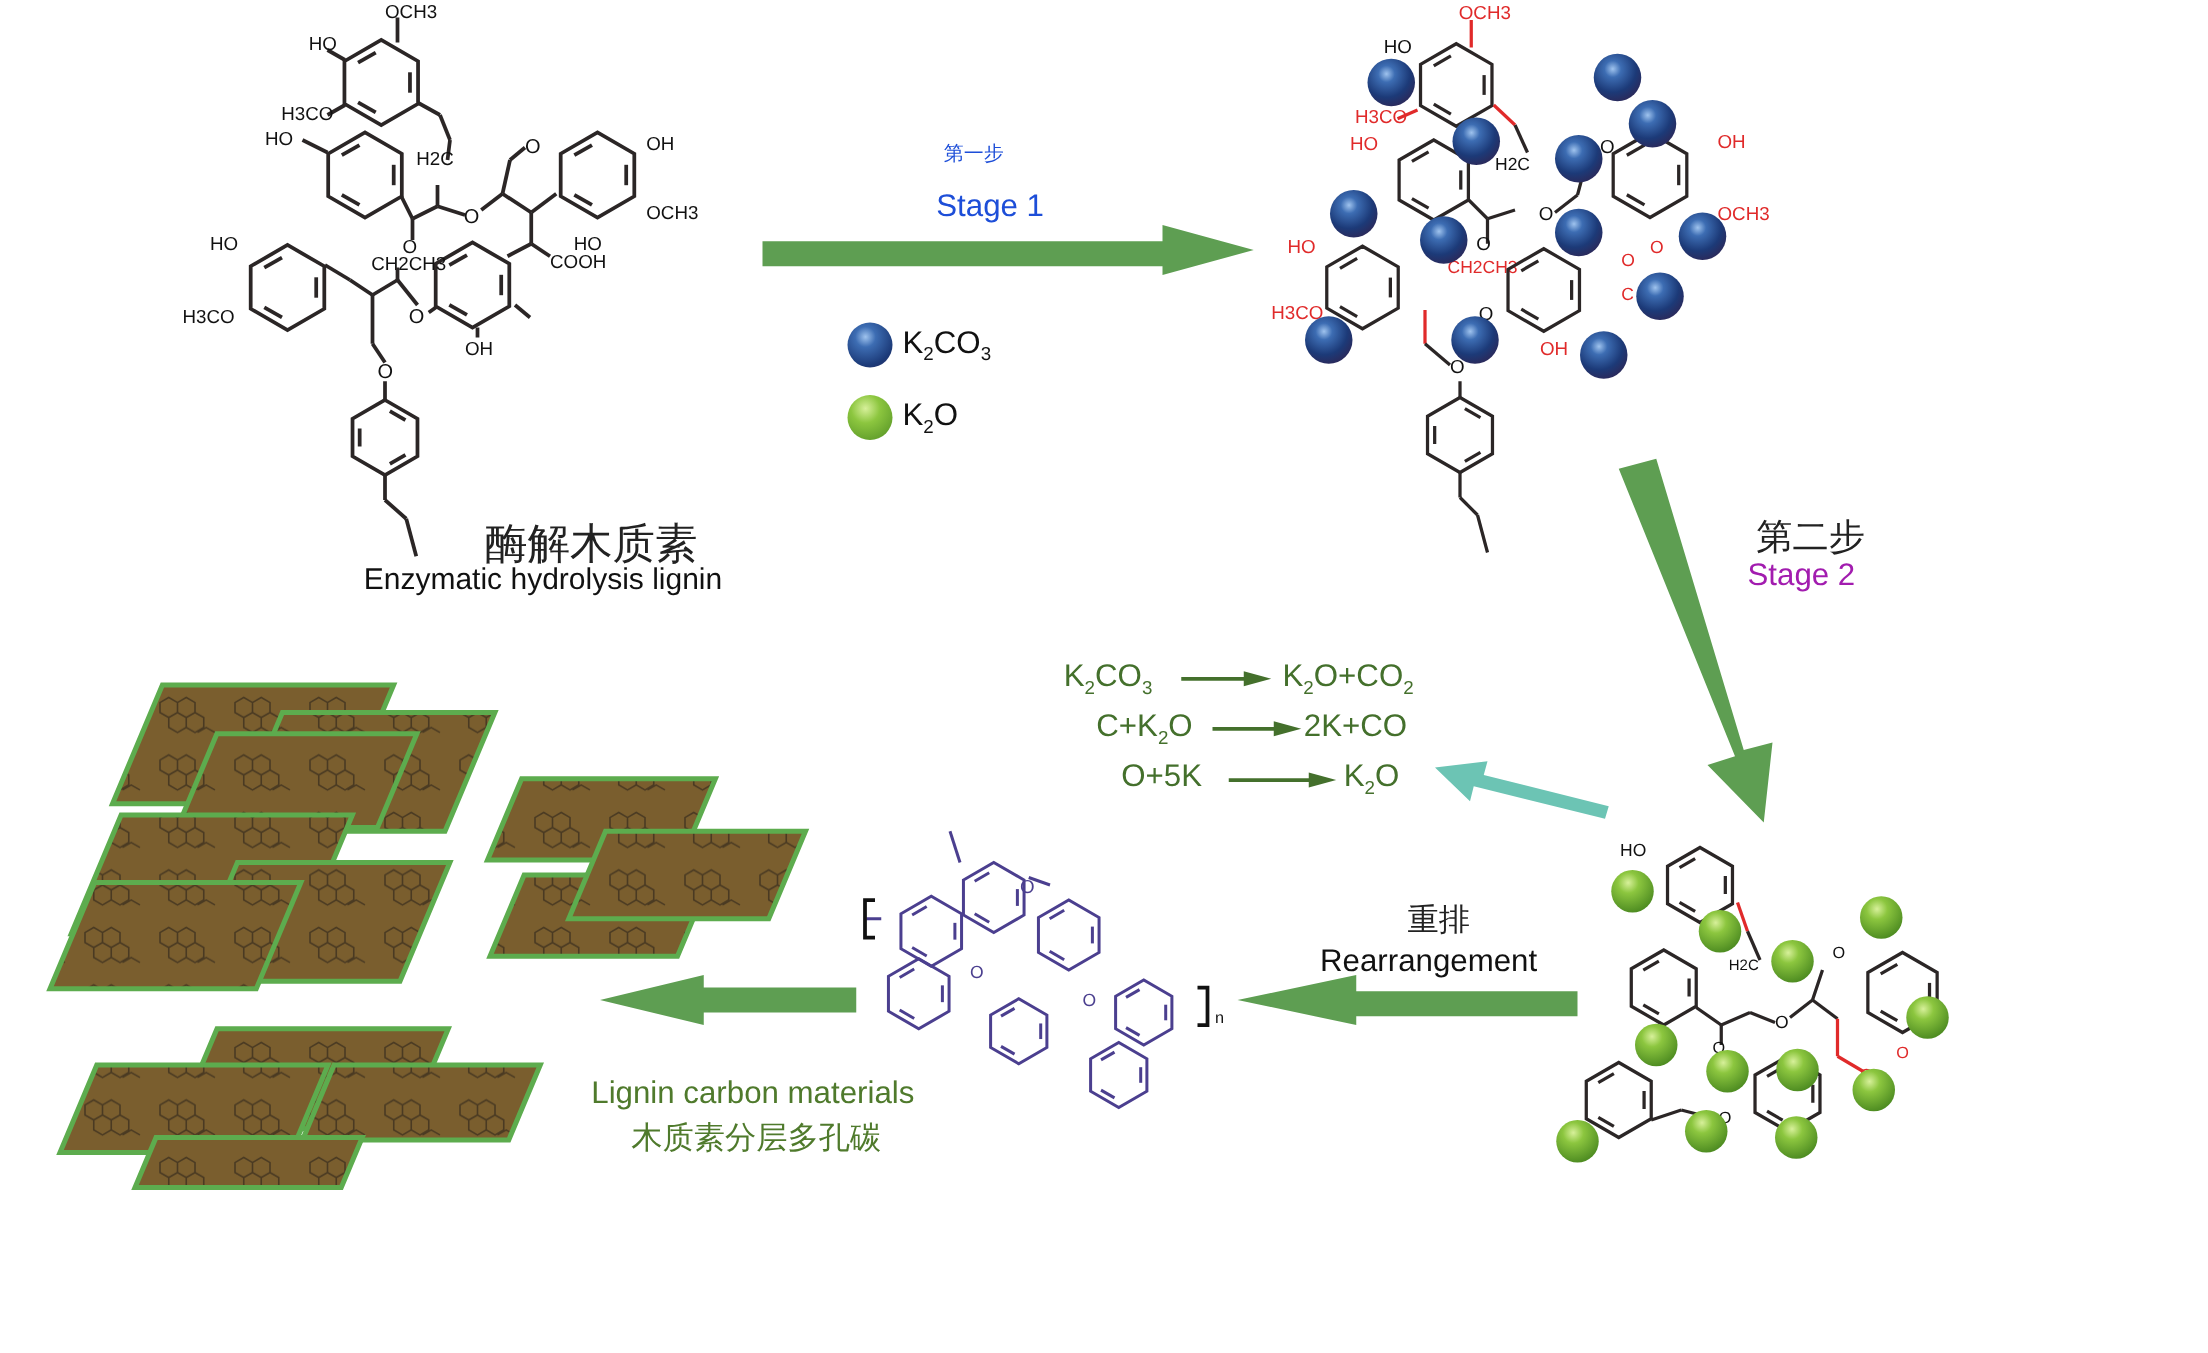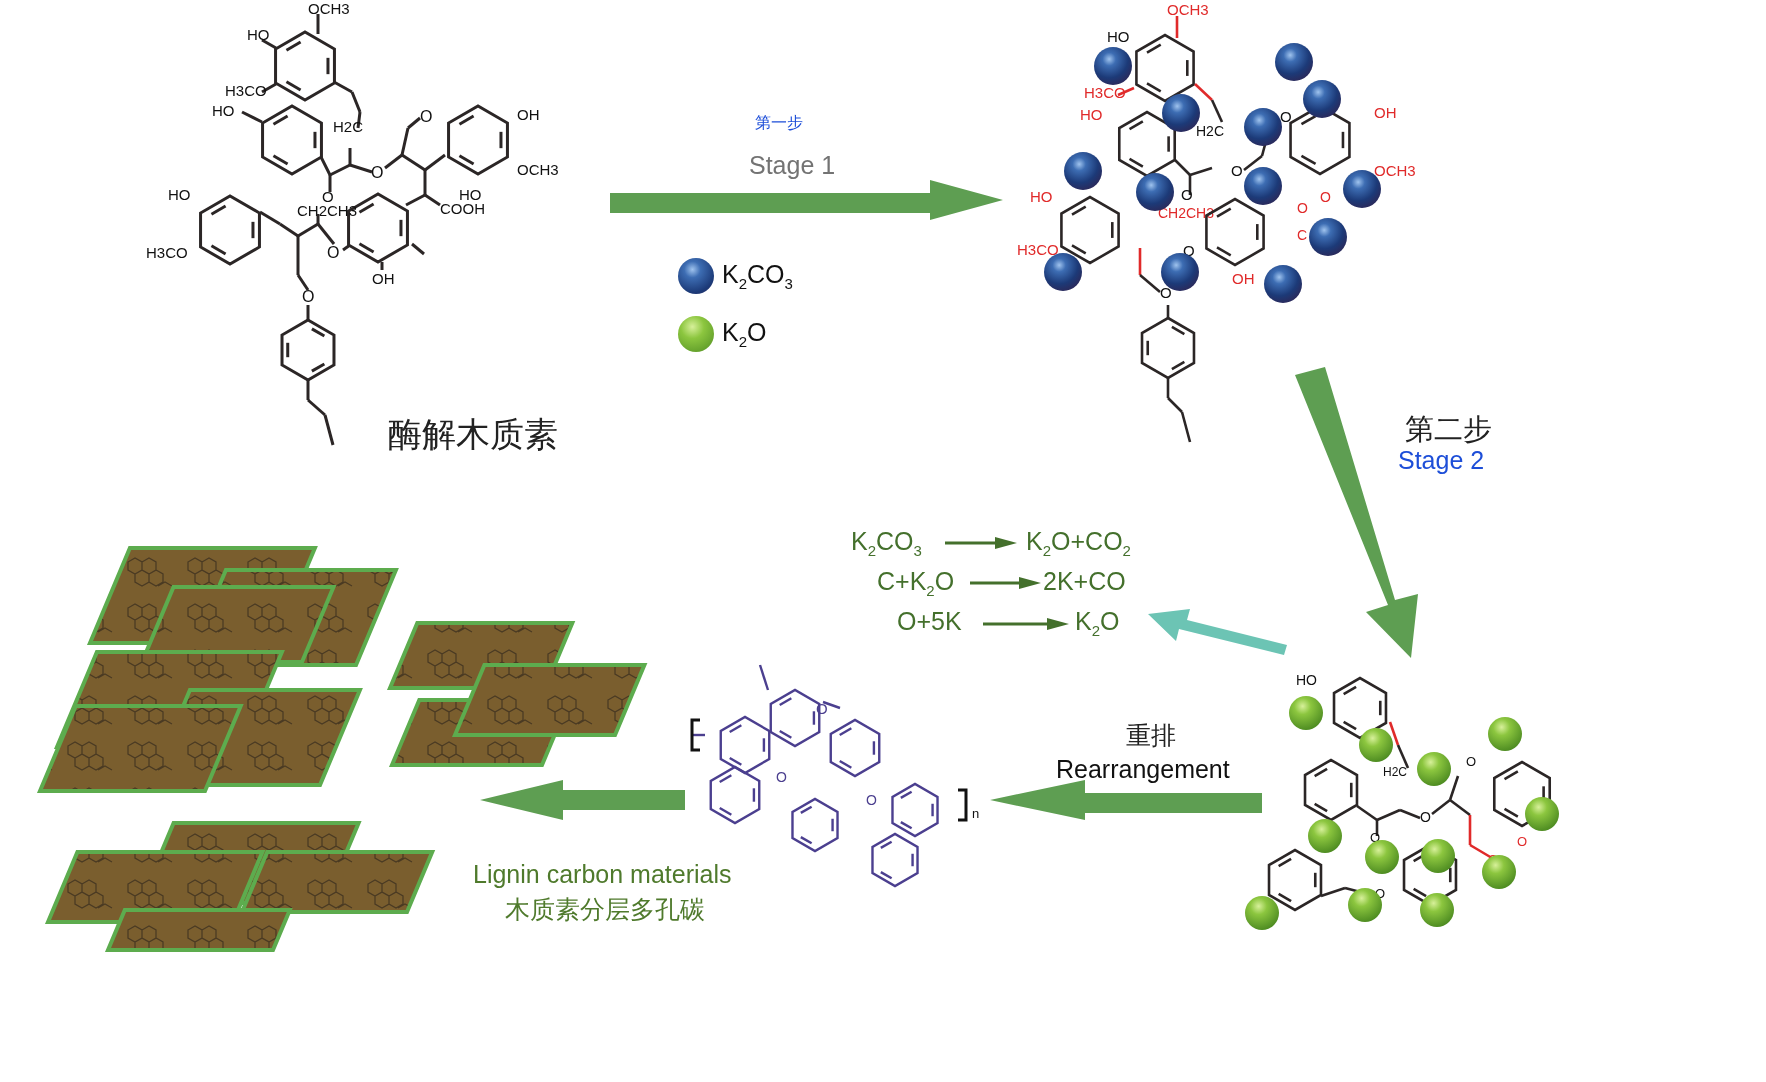--- a/index.html
+++ b/index.html
@@ -315,26 +315,27 @@
         <polygon points="995,537 1017,543 995,549" stroke="none"></polygon>
       <line x1="970" y1="583" x2="1022" y2="583" stroke-width="3"></line>
         <polygon points="1019,577 1041,583 1019,589" stroke="none"></polygon>
       <line x1="983" y1="624" x2="1050" y2="624" stroke-width="3"></line>
         <polygon points="1047,618 1069,624 1047,630" stroke="none"></polygon>
     </g>
   </svg>
 
   
   <div class="lbl cn" style="left:388px;top:412px;font-size:34px;color:#222;">酶解木质素</div>
+  <div class="lbl" style="left:291px;top:450px;font-size:24px;color:#111;">Enzymatic hydrolysis lignin</div>
 
   <div class="lbl cn" style="left:755px;top:113px;font-size:16px;color:#1d4ed8;">第一步</div>
-  <div class="lbl" style="left:749px;top:151px;font-size:25px;color:#737373;">Stage 1</div>
+  <div class="lbl" style="left:749px;top:151px;font-size:25px;color:#1d4ed8;">Stage 1</div>
 
   <div class="lbl cn" style="left:1405px;top:410px;font-size:29px;color:#222;">第二步</div>
-  <div class="lbl" style="left:1398px;top:446px;font-size:25px;color:#1d4ed8;">Stage 2</div>
+  <div class="lbl" style="left:1398px;top:446px;font-size:25px;color:#a21caf;">Stage 2</div>
 
   <div class="lbl cn" style="left:1126px;top:719px;font-size:25px;color:#222;">重排</div>
   <div class="lbl" style="left:1056px;top:755px;font-size:25px;color:#111;">Rearrangement</div>
 
   <div class="lbl" style="left:473px;top:860px;font-size:25px;color:#4f7a2c;text-align:right;">Lignin carbon materials</div>
   <div class="lbl cn" style="left:505px;top:893px;font-size:25px;color:#4f7a2c;">木质素分层多孔碳</div>
 
   
   <div id="legend">
       <div style="position: absolute; left: 678px; top: 257px; height: 38px; display: flex; align-items: center;">

